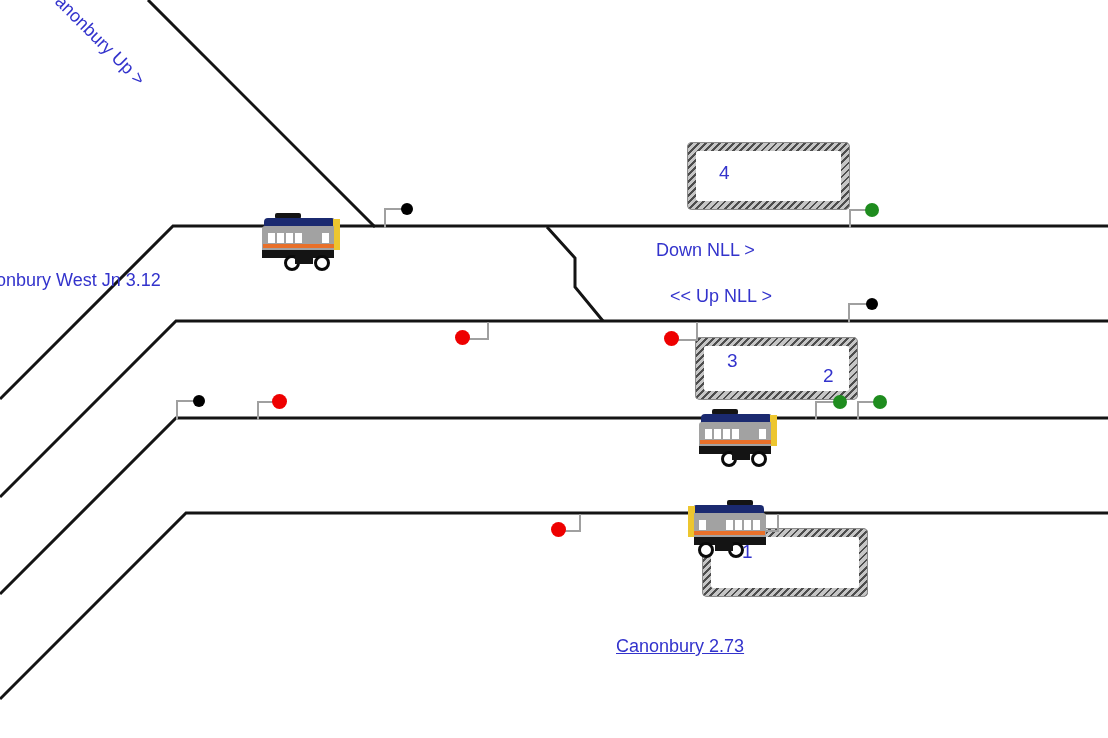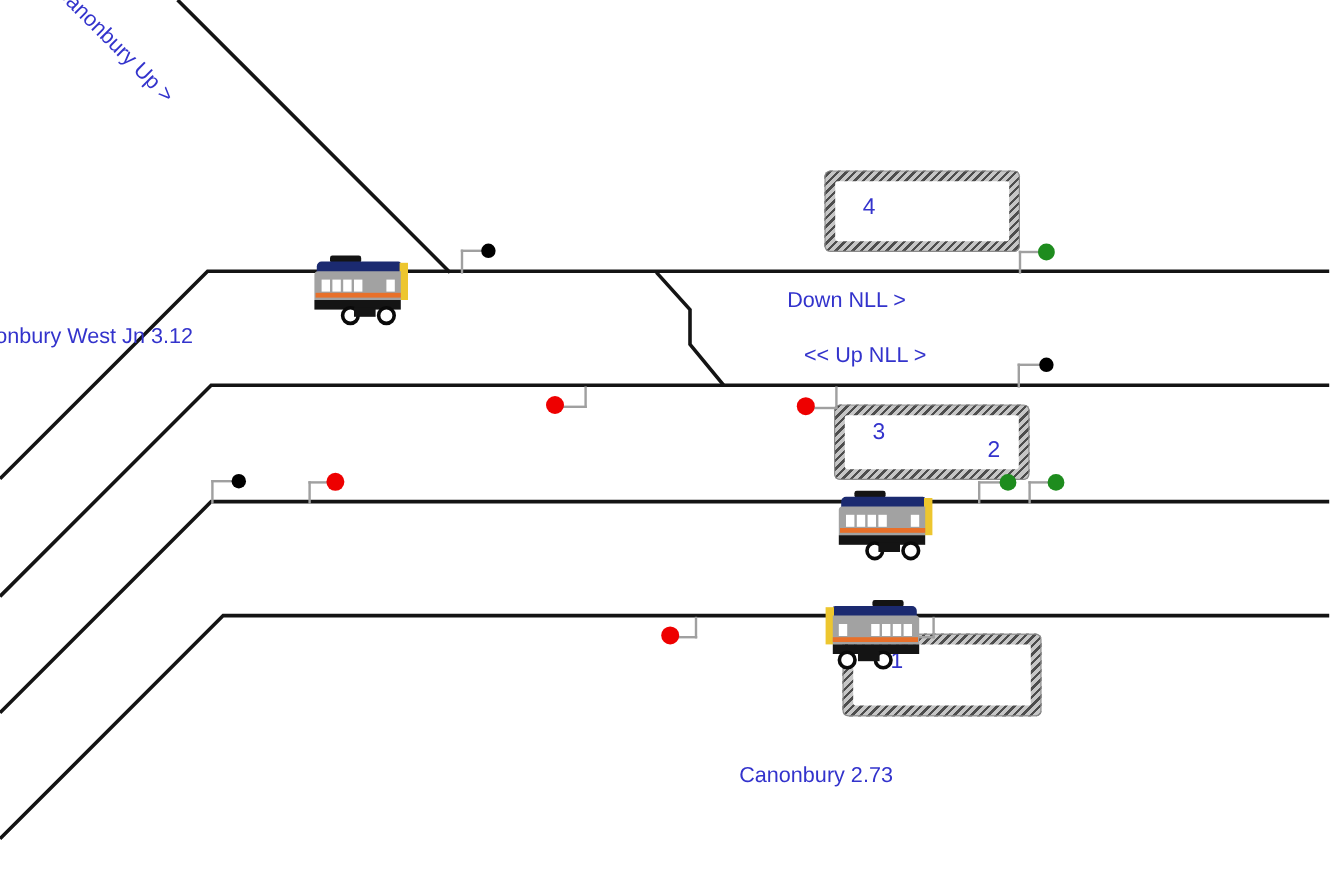--- a/index.html
+++ b/index.html
@@ -47,21 +47,21 @@
       <path d="M1108 513 H186 L0 699"></path>
       <path d="M148 0 L375 227"></path>
       <path d="M547 227 L575 258 V287 L603 321"></path>
     </g>
   </svg>
 
   <div class="blue-label rot45" style="left:56px;top:-18px;">Canonbury Up &gt;</div>
   <div class="blue-label" style="left:-37px;top:270px;">Canonbury West Jn 3.12</div>
   <div class="blue-label" style="left:656px;top:240px;text-align:center;">Down NLL &gt;</div>
   <div class="blue-label" style="left:670px;top:286px;">&lt;&lt; Up NLL &gt;</div>
-  <div class="blue-label" style="left:616px;top:636px;">Canonbury 2.73</div>
+  <div class="blue-label" style="left:616px;top:636px;text-decoration:underline;">Canonbury 2.73</div>
 
   <div class="platform" style="left:687px;top:142px;width:163px;height:68px;">
     <div class="platform-inner"></div>
     <div class="plat-num" style="left:32px;top:20px;">4</div>
   </div>
 
   <div class="platform" style="left:695px;top:337px;width:163px;height:63px;">
     <div class="platform-inner"></div>
     <div class="plat-num" style="left:32px;top:13px;">3</div>
     <div class="plat-num" style="left:128px;top:28px;">2</div>

